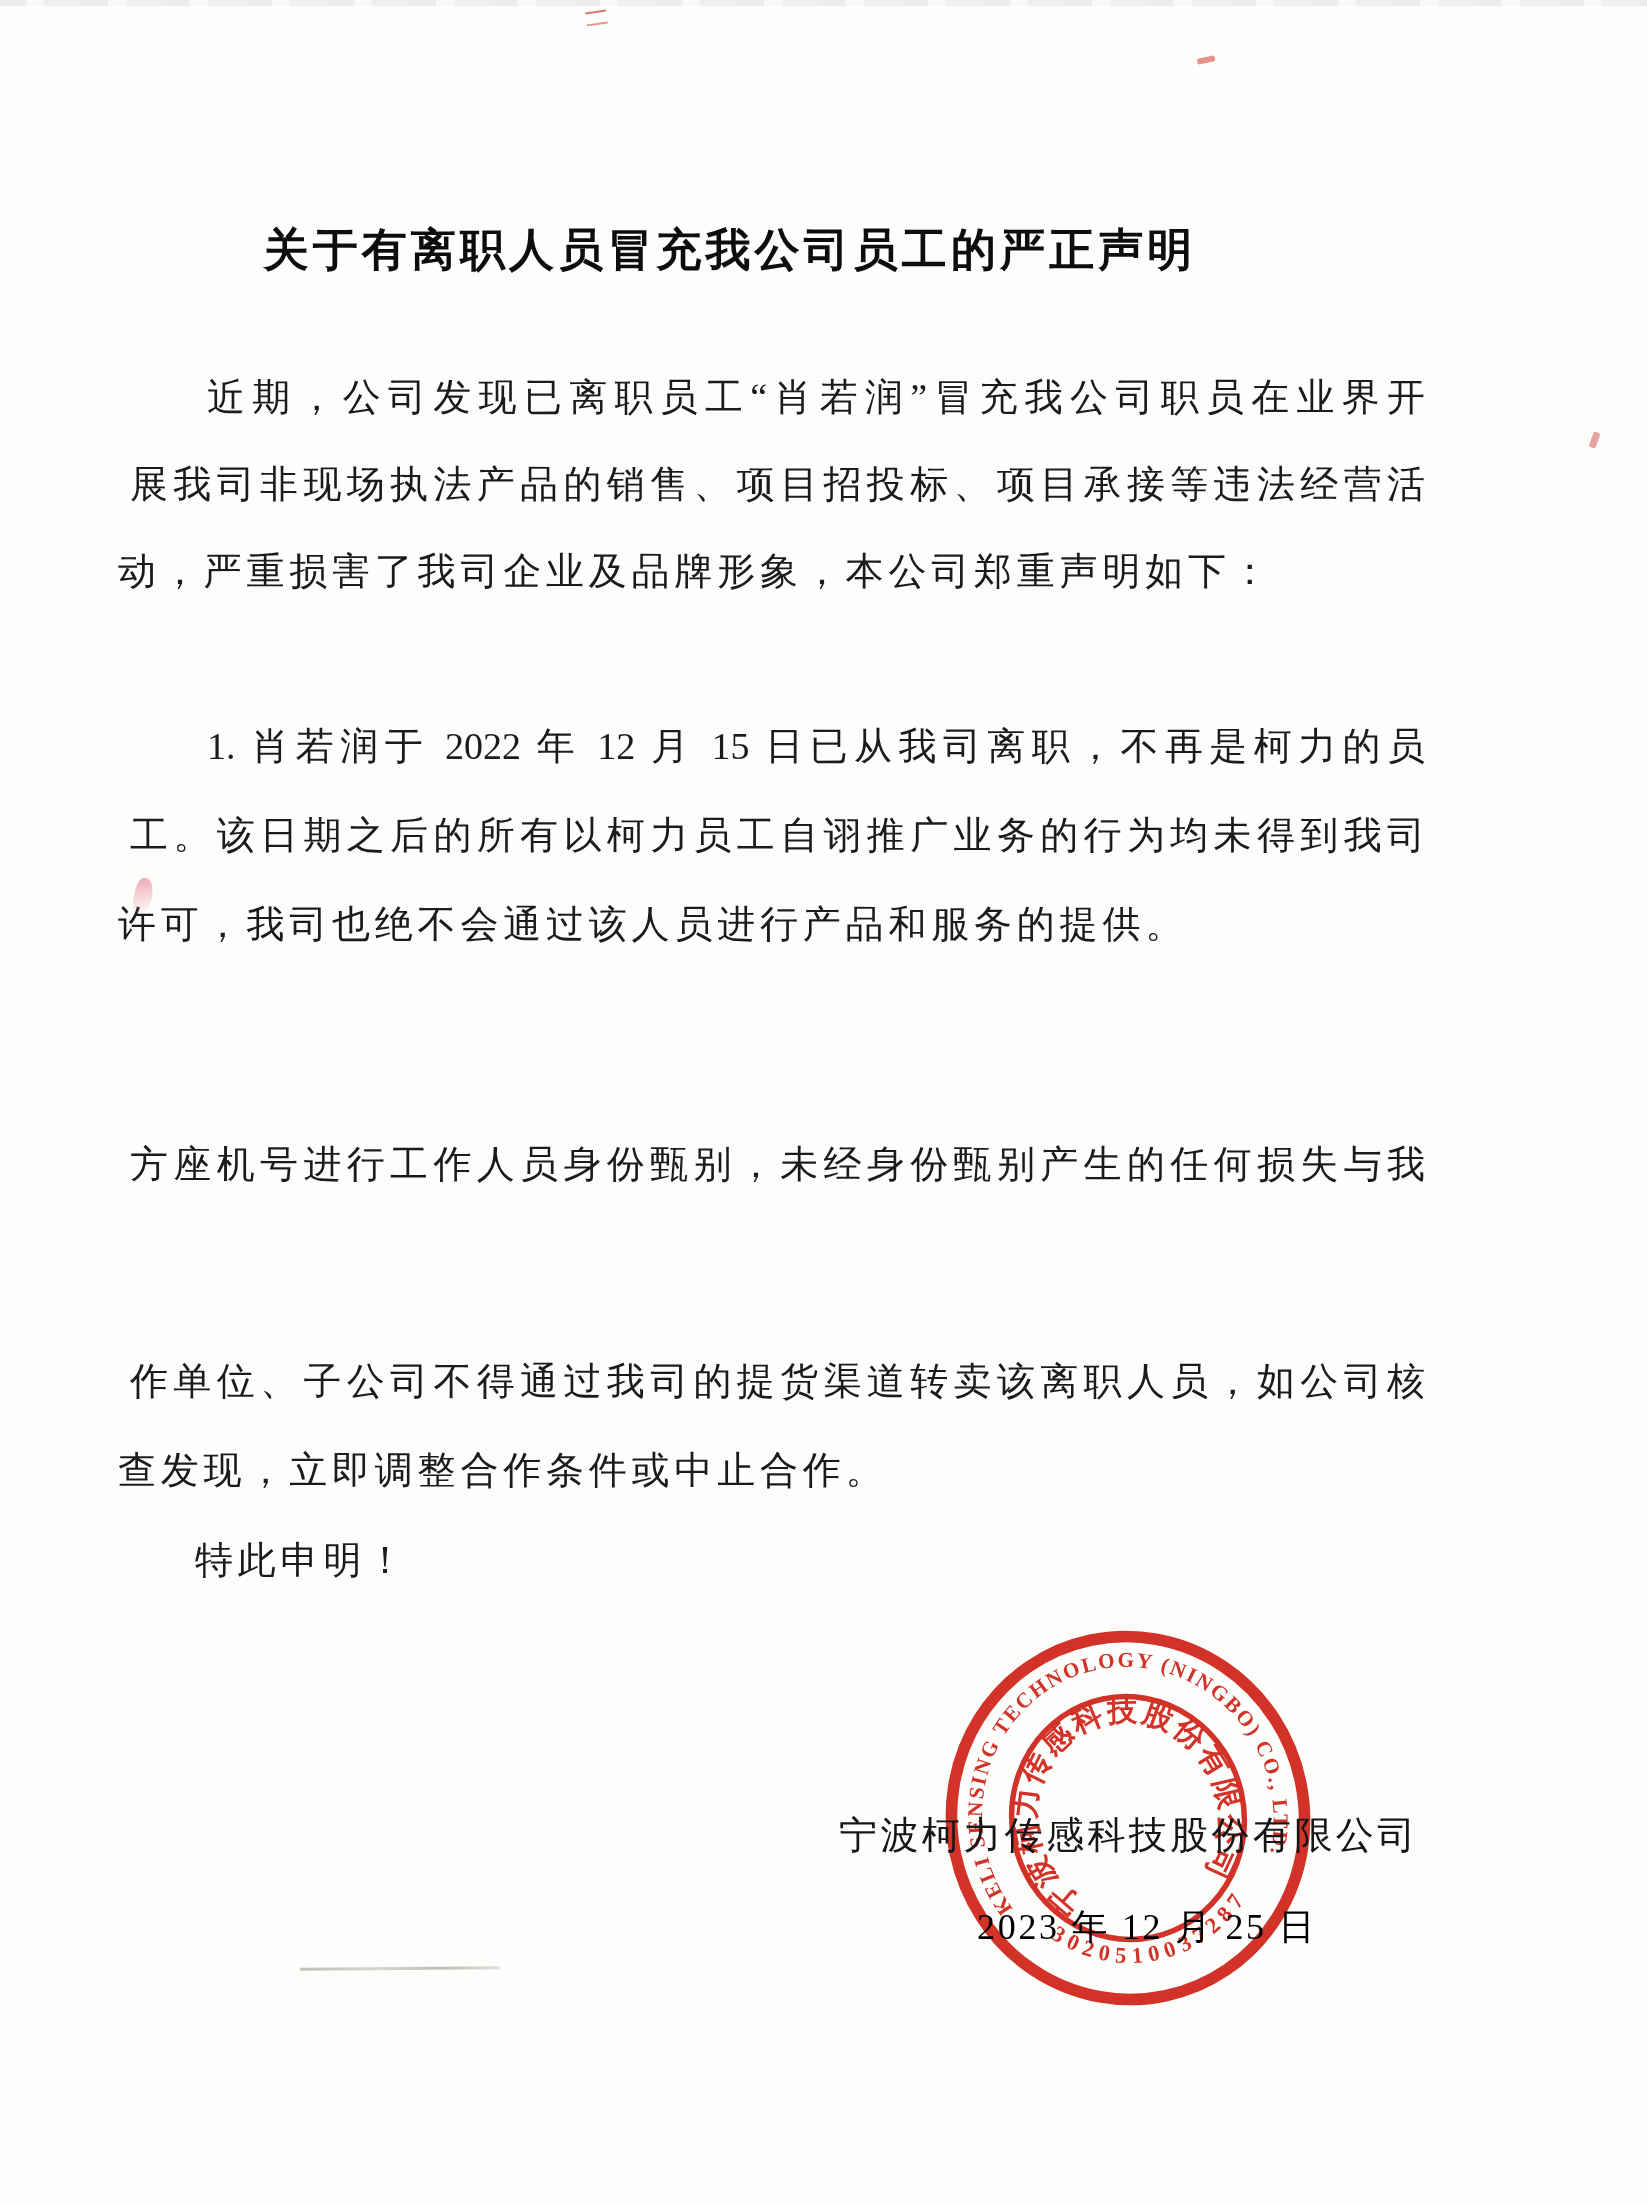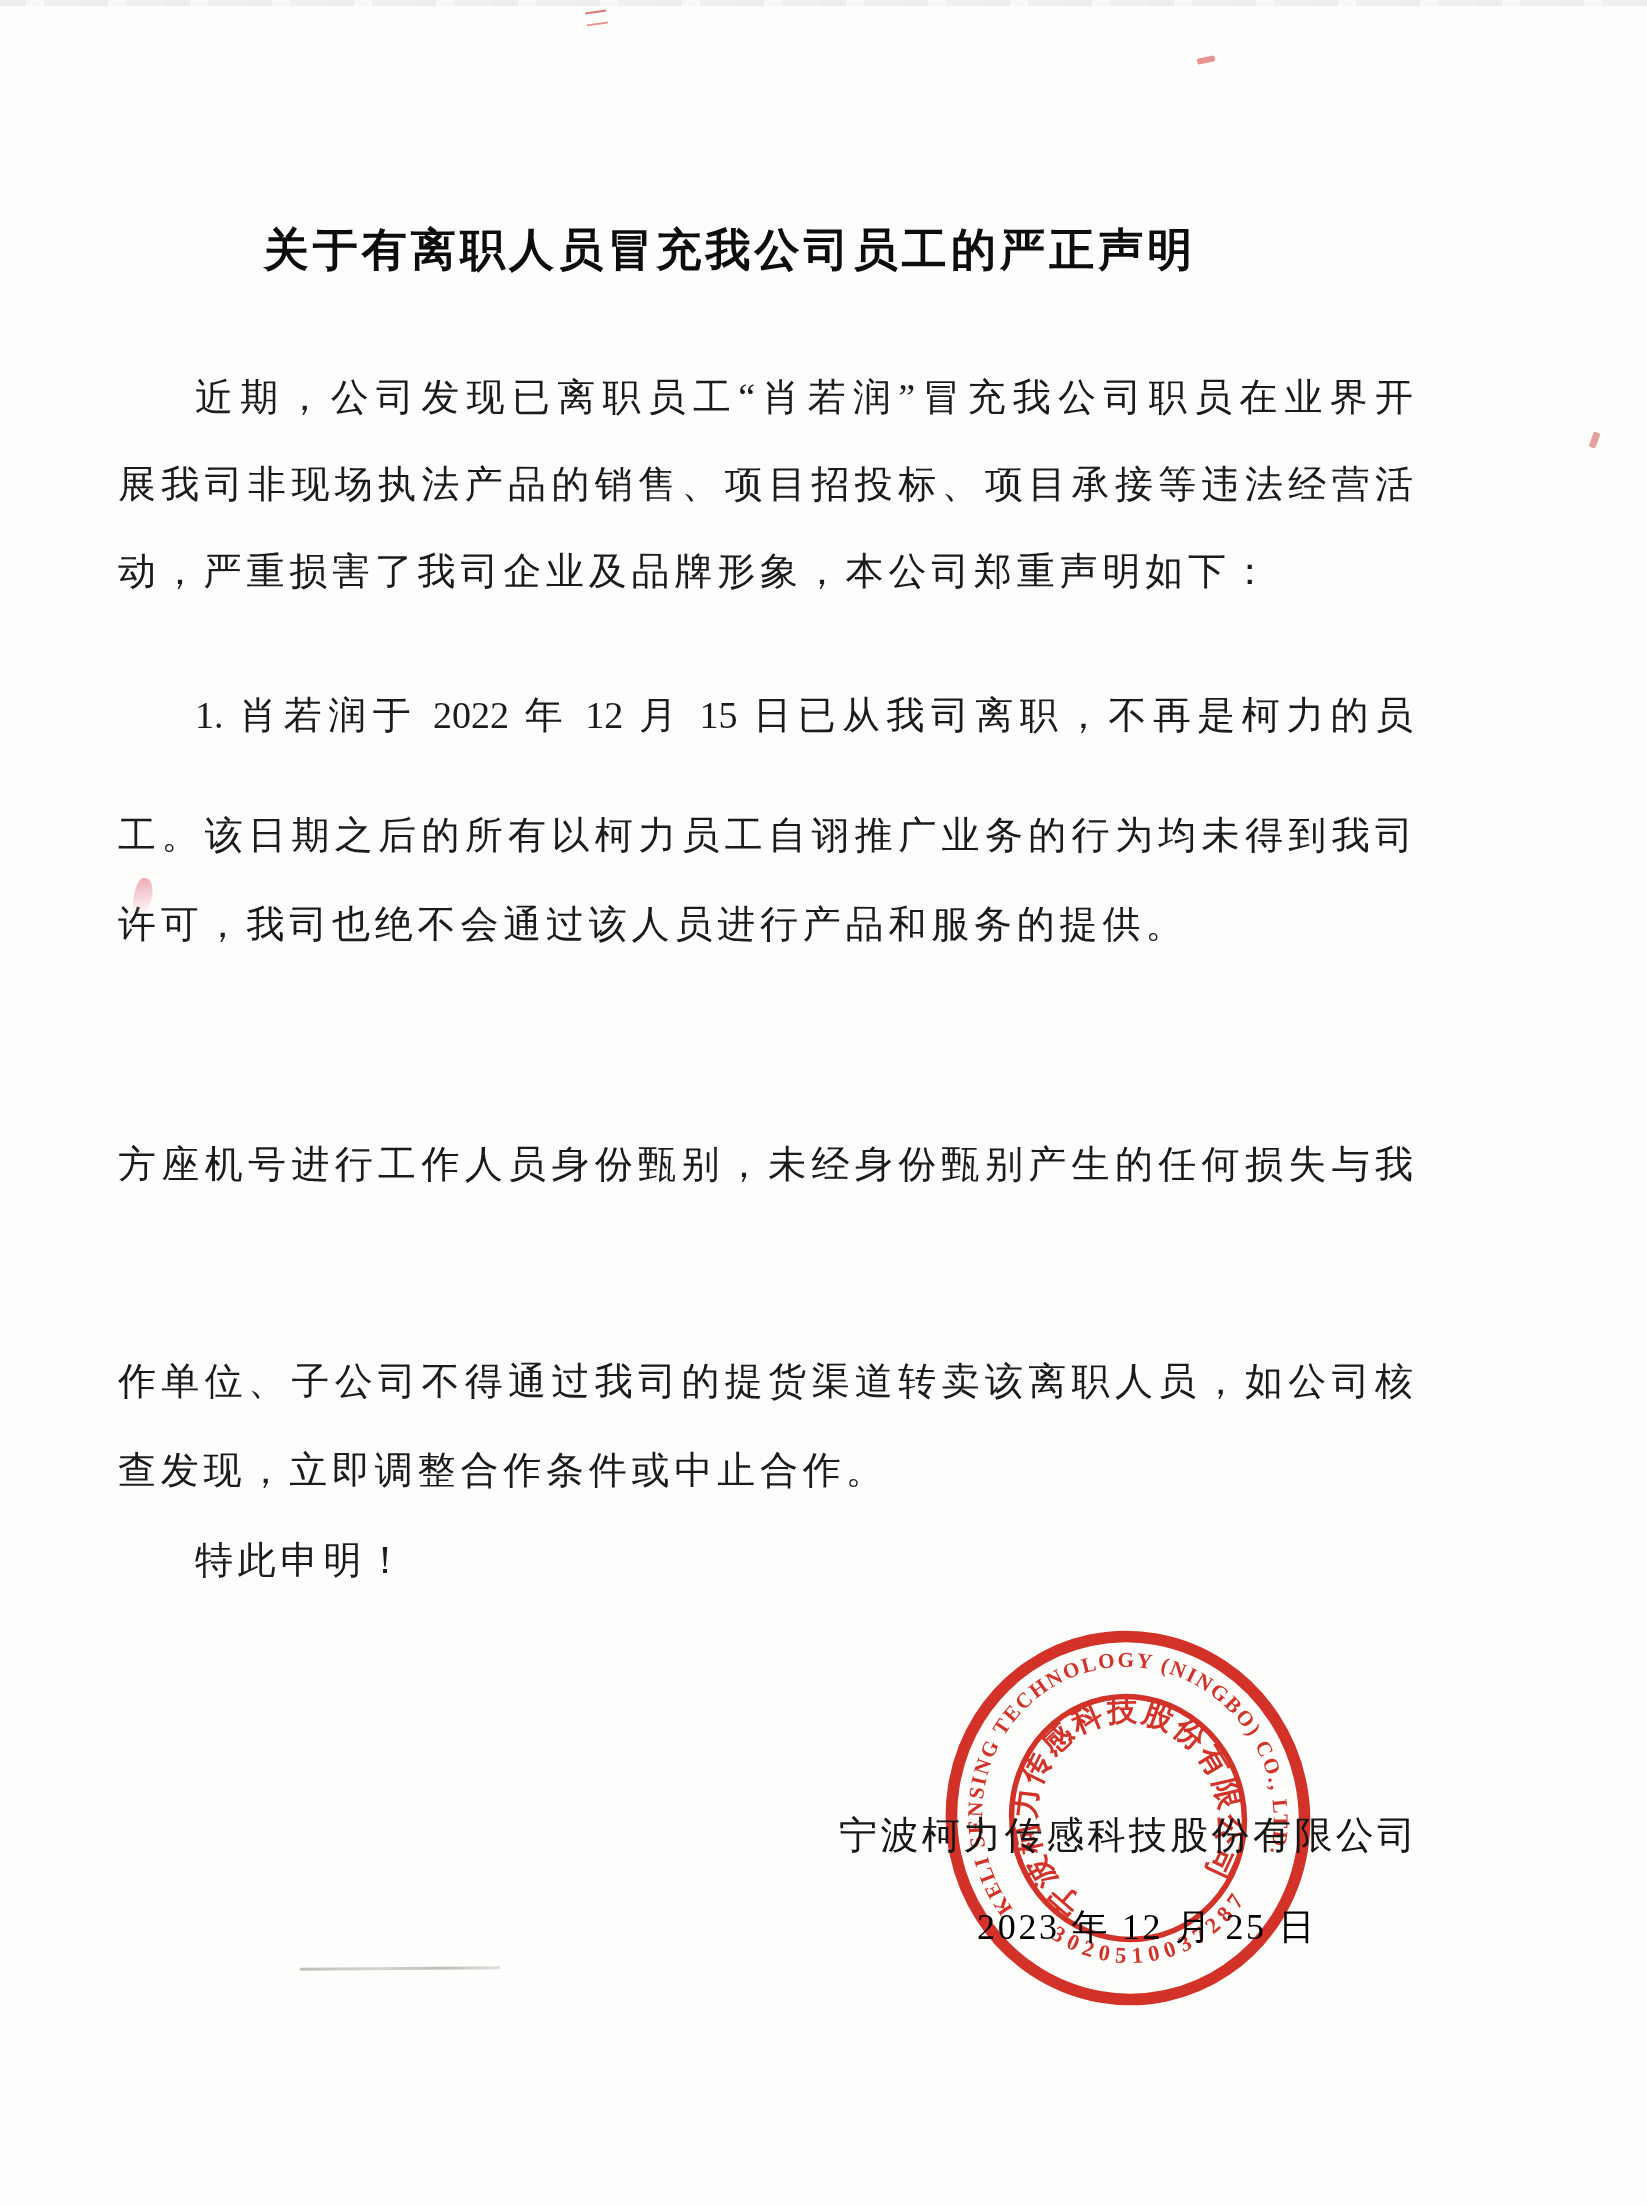--- a/index.html
+++ b/index.html
@@ -30,20 +30,21 @@
     font-size:38px;line-height:49px;
     letter-spacing:4.8px;
     white-space:nowrap;
     color:#1b1b1b;
   }
   .line.full{
     white-space:normal;
     letter-spacing:normal;
     text-align:justify;
     text-align-last:justify;
+    margin-left:12px;
     -moz-text-align-last:justify;
   }
   .line.indent{ padding-left:77px; box-sizing:border-box; }
   .sig-company{
     position:absolute;left:839px;top:1810px;
     font-size:38px;letter-spacing:3.4px;white-space:nowrap;
     color:#161616;z-index:3;
   }
   .sig-date{
     position:absolute;left:977px;top:1903px;
@@ -80,21 +81,21 @@
 <div class="page">
 
   <div class="scan-band"></div>
 
   <h1 class="title">关于有离职人员冒充我公司员工的严正声明</h1>
 
   <div class="line full indent" style="top:373px">近期，公司发现已离职员工“肖若润”冒充我公司职员在业界开</div>
   <div class="line full" style="top:460px">展我司非现场执法产品的销售、项目招投标、项目承接等违法经营活</div>
   <div class="line" style="top:547px">动，严重损害了我司企业及品牌形象，本公司郑重声明如下：</div>
 
-  <div class="line full indent" style="top:691px">1. 肖若润于 2022 年 12 月 15 日已从我司离职，不再是柯力的员</div>
+  <div class="line full indent" style="top:722px">1. 肖若润于 2022 年 12 月 15 日已从我司离职，不再是柯力的员</div>
   <div class="line full" style="top:811px">工。该日期之后的所有以柯力员工自诩推广业务的行为均未得到我司</div>
   <div class="line" style="top:900px">许可，我司也绝不会通过该人员进行产品和服务的提供。</div>
 
   <div class="line full" style="top:1140px">方座机号进行工作人员身份甄别，未经身份甄别产生的任何损失与我</div>
 
   <div class="line" style="top:1446px">查发现，立即调整合作条件或中止合作。</div>
   <div class="line full" style="top:1357px">作单位、子公司不得通过我司的提货渠道转卖该离职人员，如公司核</div>
 
   <div class="line indent" style="top:1536px">特此申明！</div>
 

